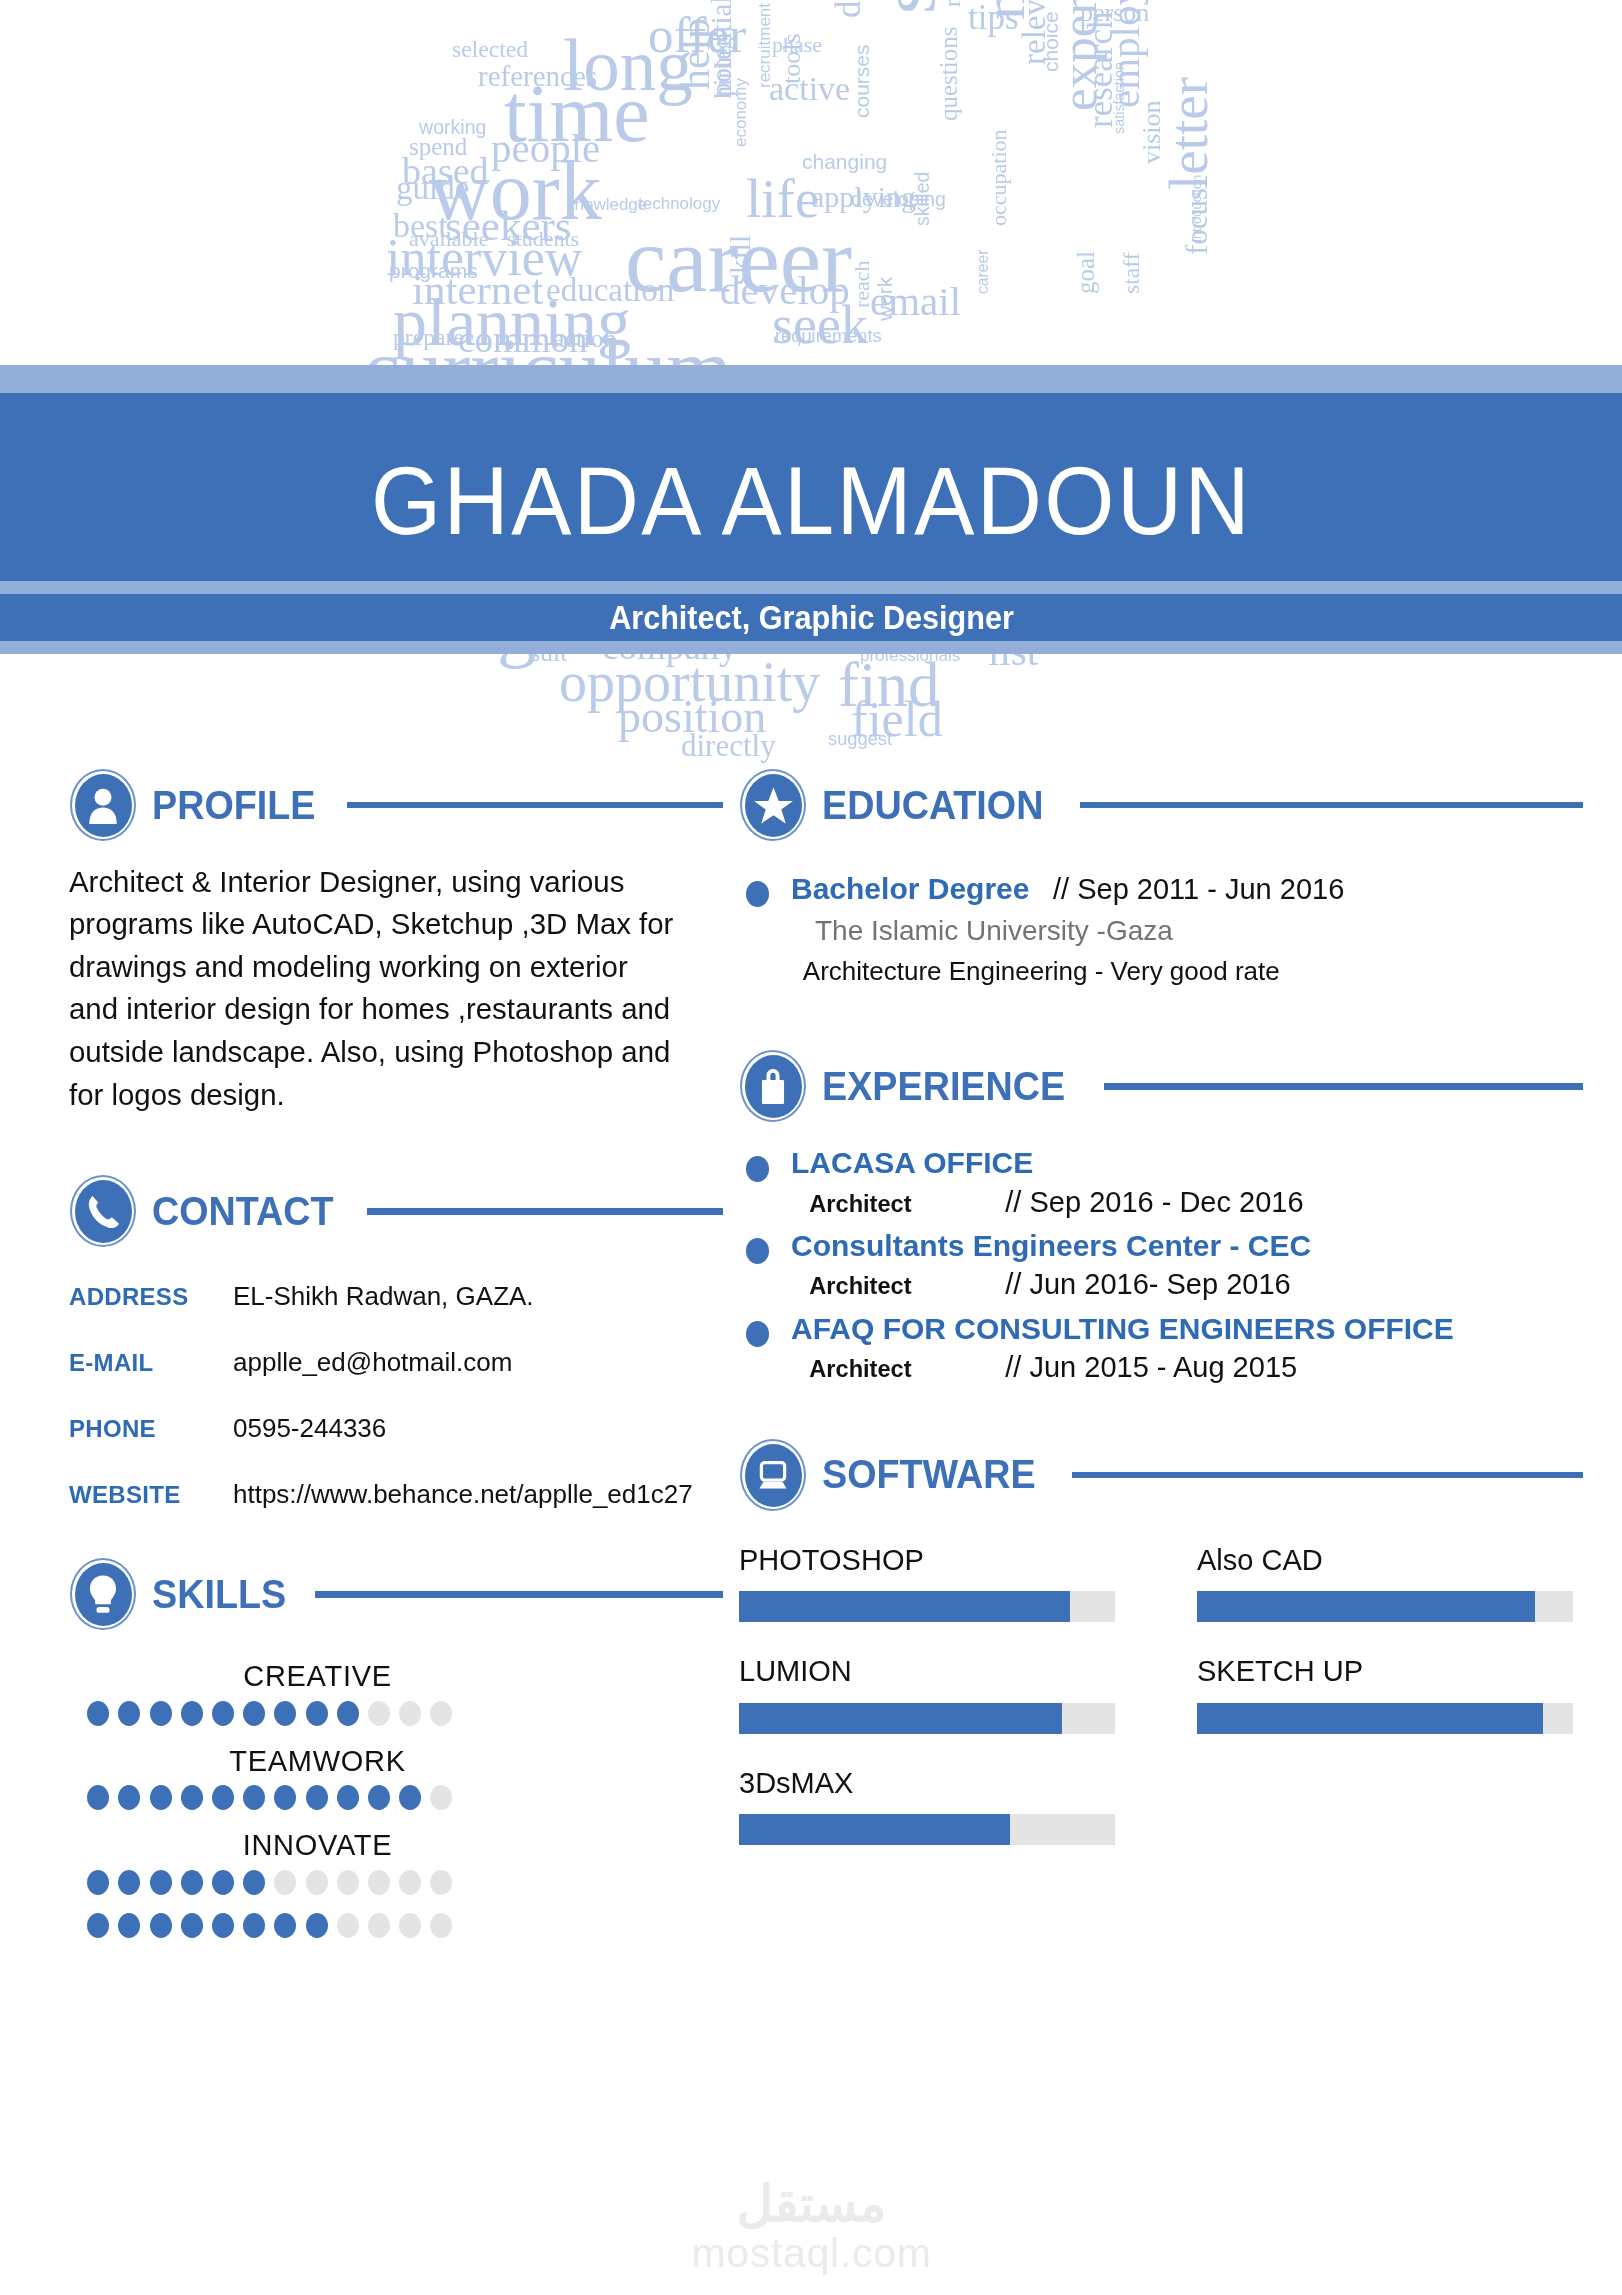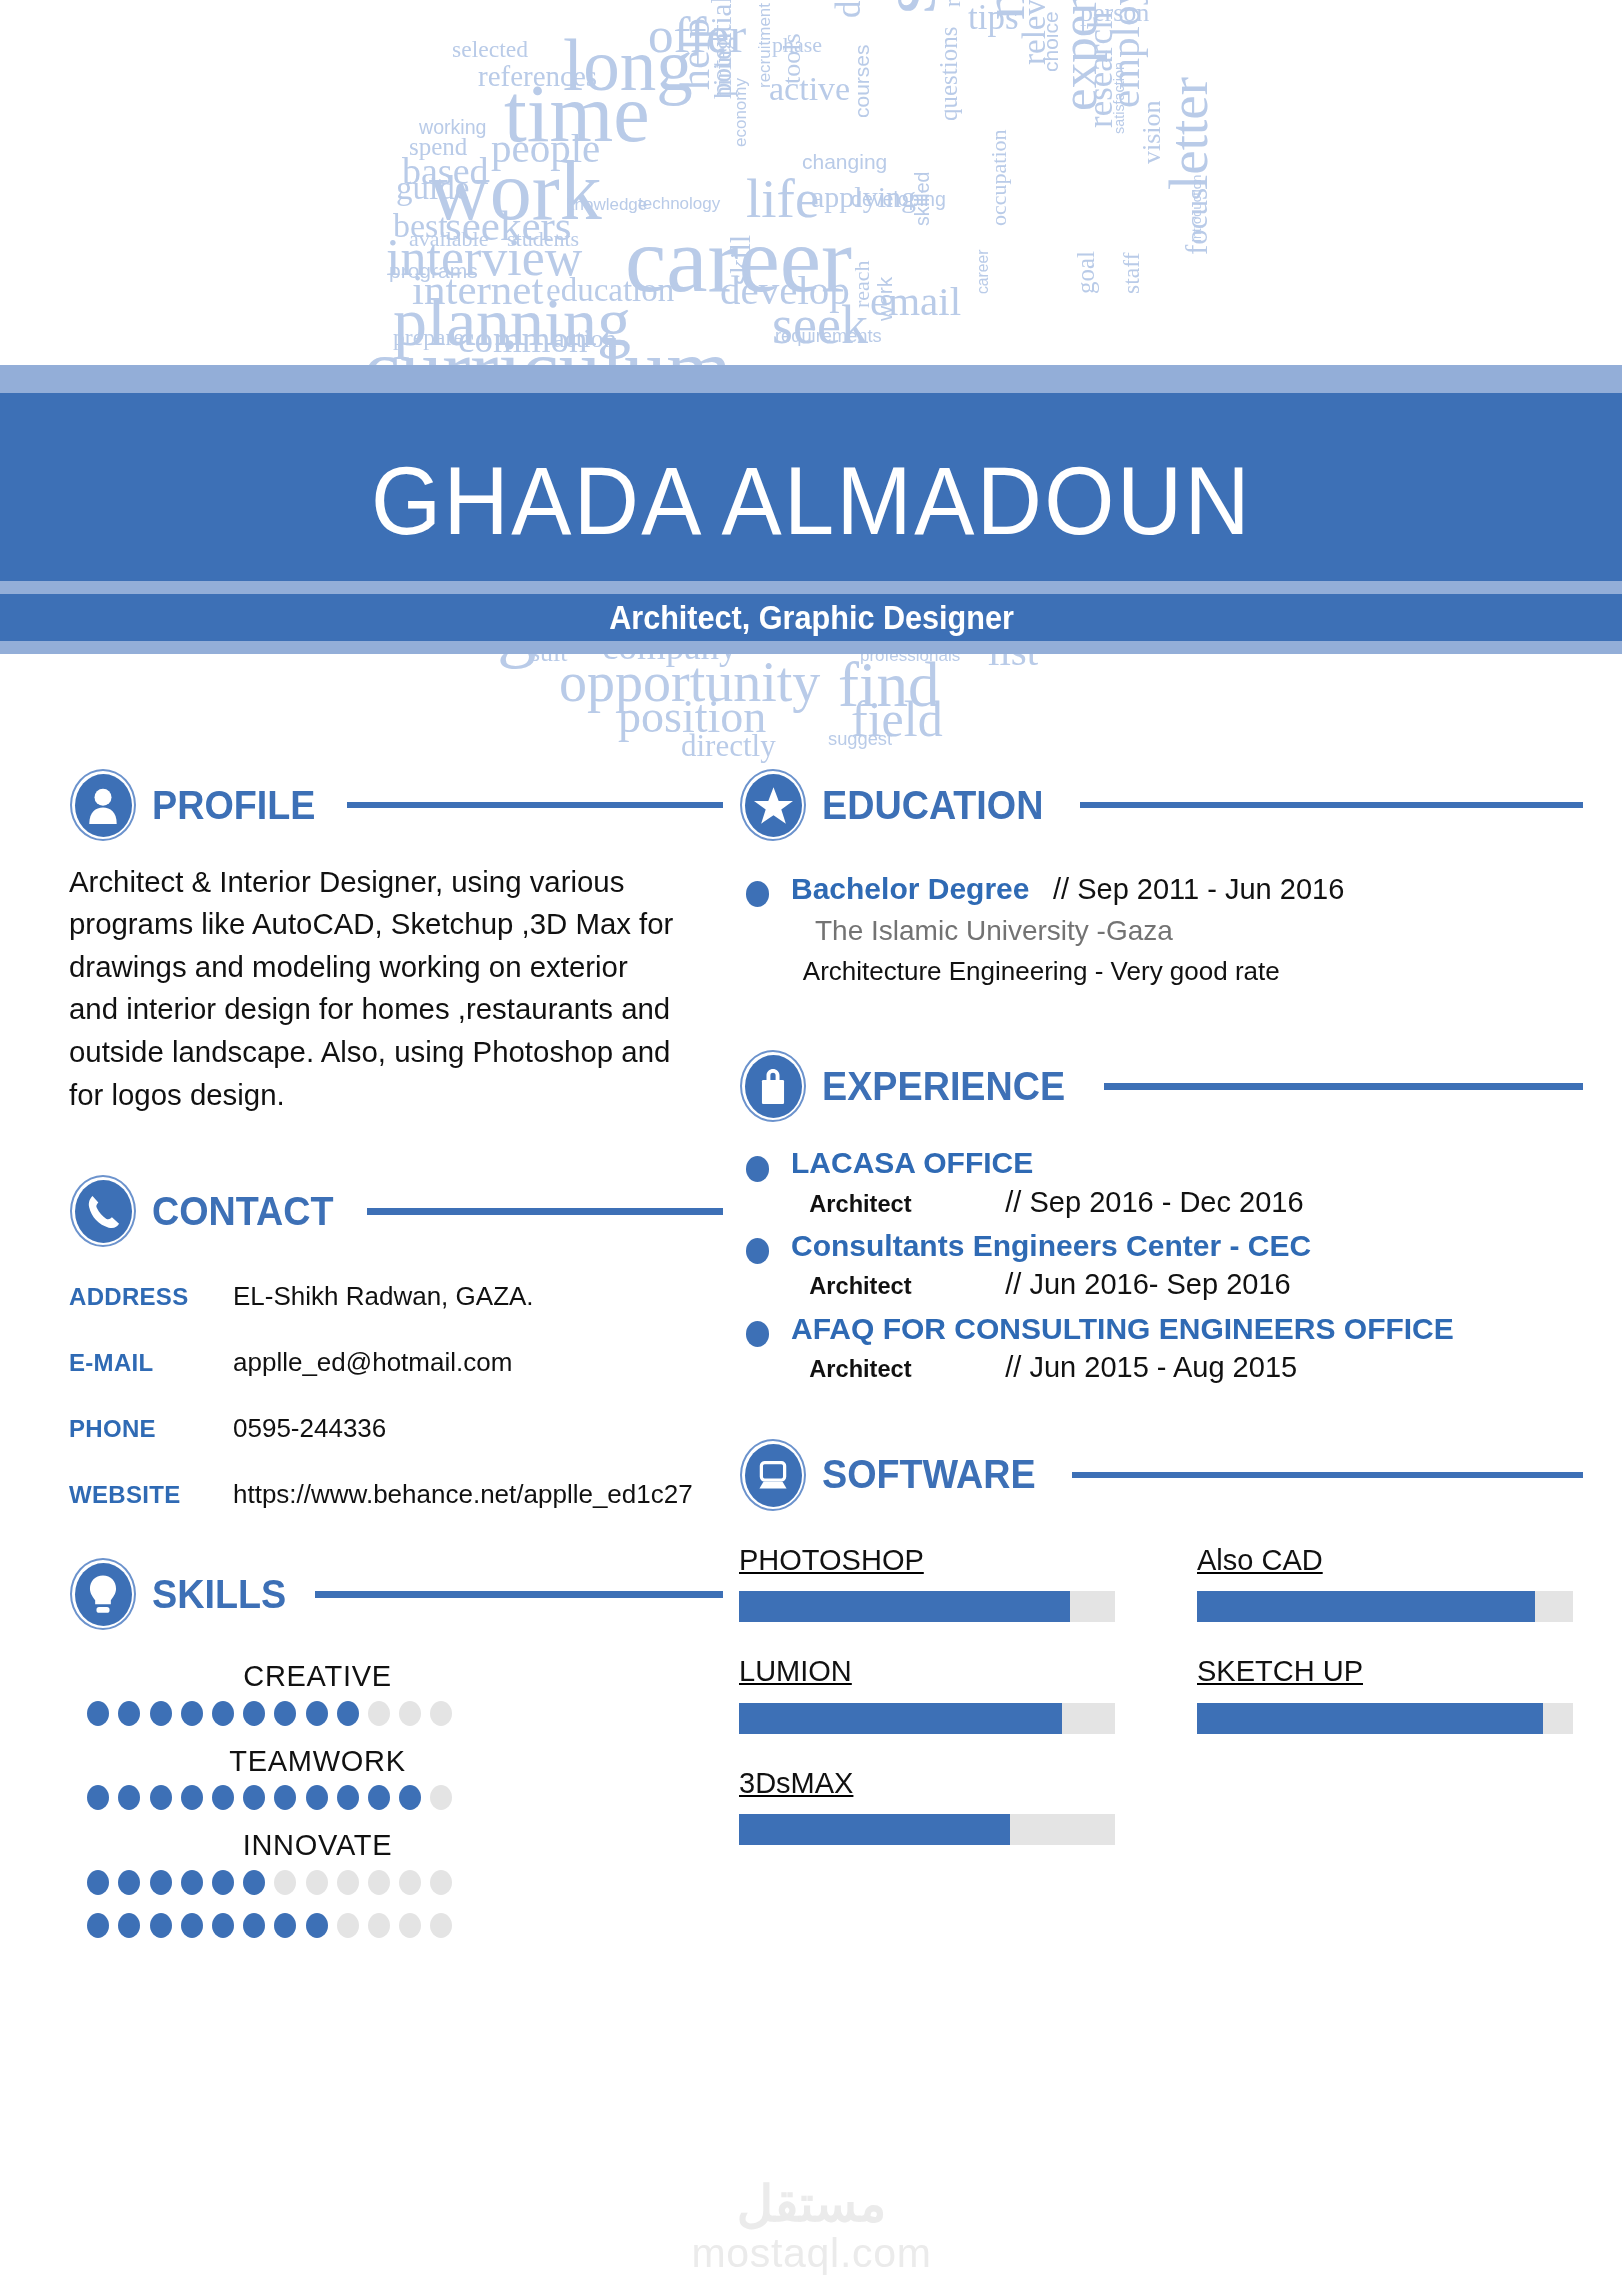--- a/index.html
+++ b/index.html
@@ -123,21 +123,21 @@
   .exp-company { font-size:30px; font-weight:bold; color:#2f6ab4; white-space:nowrap; }
   .exp-row { display:flex; align-items:baseline; margin-top:5.2px; }
   .exp-role { font-size:23.6px; font-weight:bold; color:#111111; width:196px; flex:none; margin-left:18.3px; }
   .exp-date { font-size:29px; color:#111111; }
 
   
   #software-grid {
     margin-top:33px;
     display:grid; grid-template-columns:458px 1fr; row-gap:33px; column-gap:0px;
   }
-  .sw-item { width:376px;text-decoration:underline; }
+  .sw-item { width:376px; }
   .sw-name { font-size:29px; color:#111111; margin-bottom:14.4px; }
   .sw-track { height:31px; background:#e4e4e4; width:376px; }
   .sw-fill { height:31px; background:#3d70b6; }
 
   
   #footer-logo {
     position:absolute; left:0; top:2179px; width:1623px;
     display:flex; flex-direction:column; align-items:center;
     color:#ebebeb; pointer-events:none;
   }

